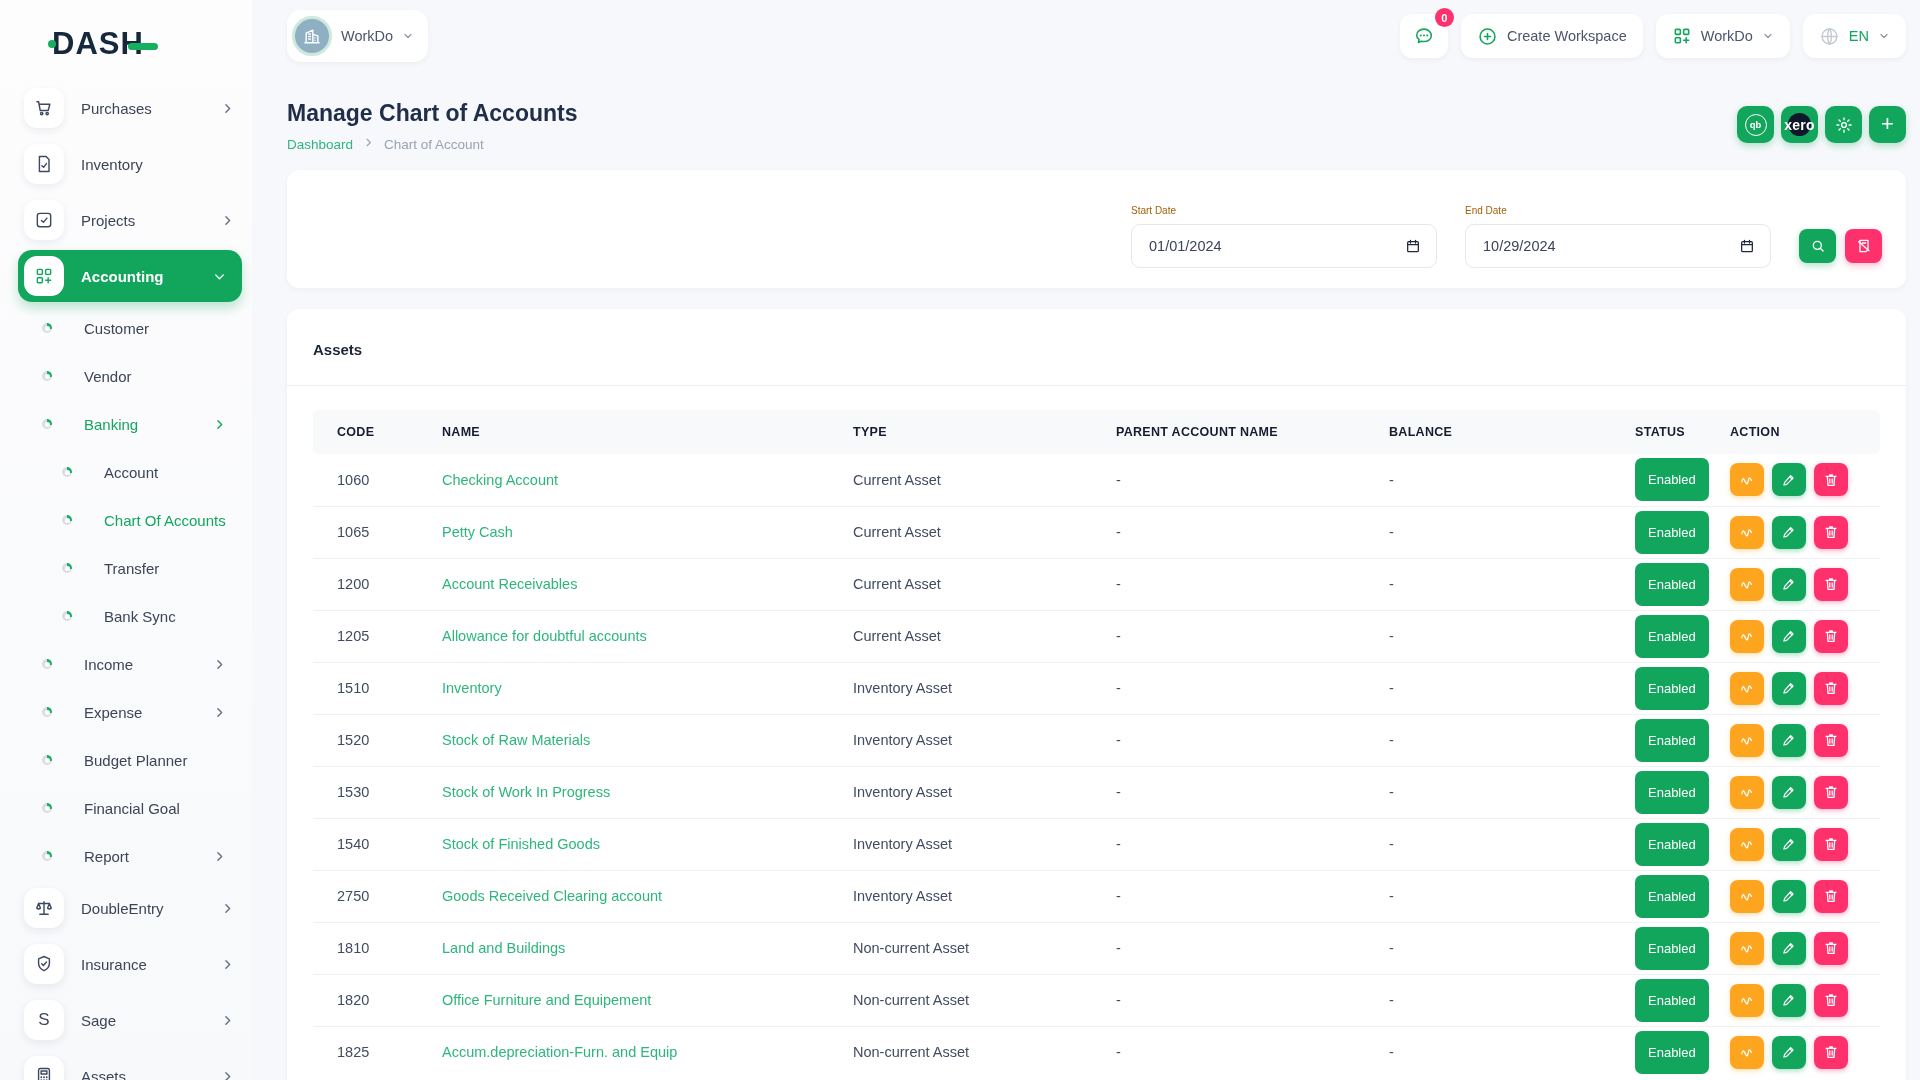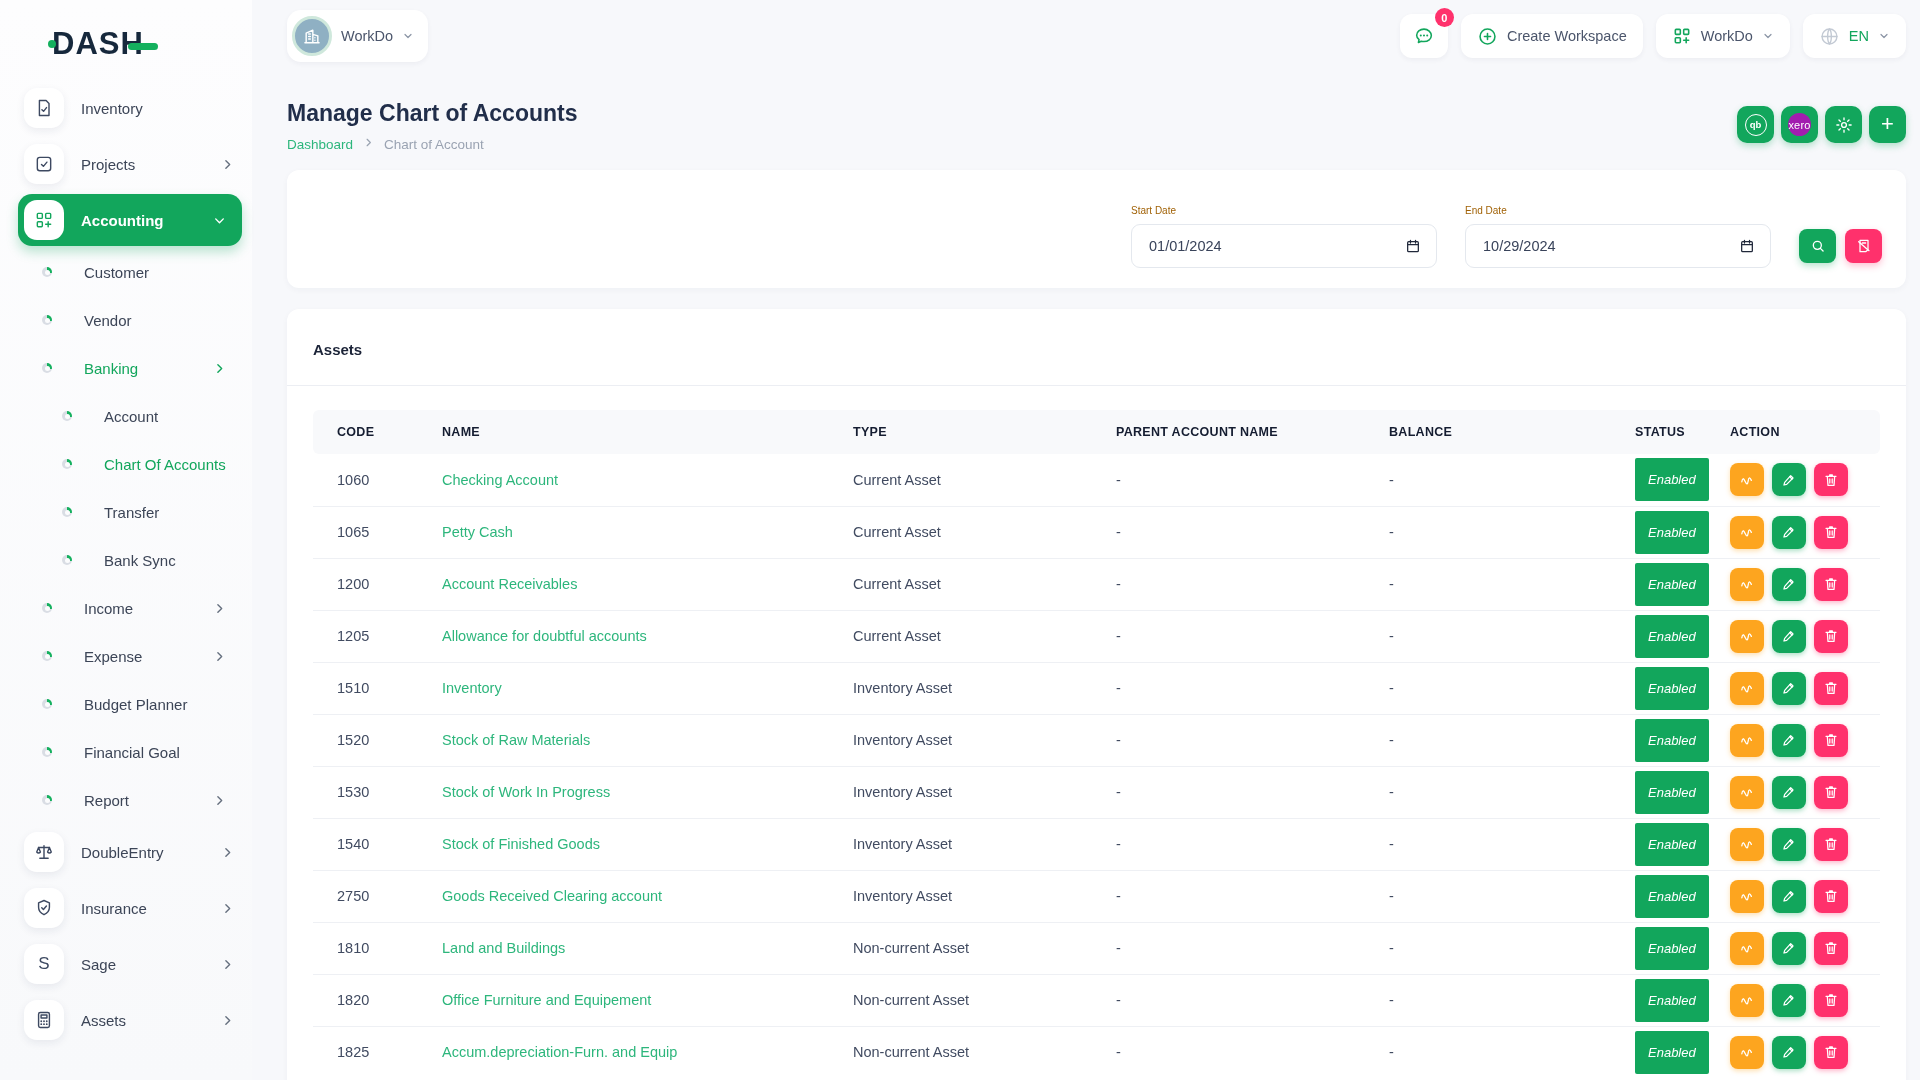--- a/index.html
+++ b/index.html
@@ -67,22 +67,22 @@
   .breadcrumb { display:flex; align-items:flex-start; gap:10px; margin-top:10px; font-size:13.5px; }
   .crumb-link { color:#2db67c; cursor:pointer; }
   .crumb-sep { color:#9aa3b2; display:flex; } .crumb-sep svg { width:11px; height:11px; }
   .crumb-cur { color:#9aa3b2; }
   .quick-actions { display:flex; gap:7px; align-items:flex-start; margin-top:6px; }
   .qa-btn { width:37px; height:37px; border-radius:10px; background:#12a65c; color:#fff;
             display:flex; align-items:center; justify-content:center; box-shadow:0 3px 7px rgba(18,166,92,.3); }
   .qa-btn svg { width:18px; height:18px; }
   .qb-circle { width:22px; height:22px; border-radius:50%; border:1.6px solid #fff; display:flex; align-items:center;
                justify-content:center; font-size:9.5px; font-weight:700; color:#fff; }
-  .xero-circle { width:23px; height:23px; border-radius:50%; background:#a21caf; display:flex; align-items:center;
-                 justify-content:center; font-size:11px; font-weight:400; color:#fff; letter-spacing:.2px; }
+  .xero-circle { width:23px; height:23px; border-radius:50%; background:#0f172a; display:flex; align-items:center;
+                 justify-content:center; font-size:14px; font-weight:700; color:#fff; letter-spacing:.2px; }
   .plus-glyph { font-size:22px; font-weight:400; line-height:1; margin-top:-2px; }
 
   
   .card { background:#fff; border-radius:12px; box-shadow:0 2px 6px rgba(30,42,74,.04); }
   .filter-card { margin-top:18px; height:118px; display:flex; align-items:flex-end; justify-content:flex-end;
                  gap:28px; padding:0 24px 20px 0; }
   .field { display:flex; flex-direction:column; gap:8px; }
   .field-label { font-size:10px; color:#a16207;margin-top:44px; }
   .date-input { width:306px; height:44px; border:1px solid #e4e8ee; border-radius:9px; display:flex; align-items:center;
                 justify-content:space-between; padding:0 15px 0 17px; font-size:14.5px; color:#39435a; background:#fff; cursor:text; }
@@ -101,41 +101,56 @@
   .table-wrap { padding:24px 26px 0; }
   table { width:100%; border-collapse:collapse; }
   thead th { background:#f8f9fb; text-align:left; font-size:12.5px; font-weight:700; color:#151d31; letter-spacing:.3px;
              padding:15px 10px; white-space:nowrap; }
   thead th:first-child { padding-left:24px; border-radius:6px 0 0 6px; }
   thead th:last-child { border-radius:0 6px 6px 0; }
   tbody td { padding:0 10px; height:52px; border-bottom:1px solid #eef0f4; font-size:14.5px; color:#414b61; }
   tbody td:first-child { padding-left:24px; }
   tbody tr:last-child td { border-bottom:none; }
   .name-link { color:#2db67c; text-decoration:none; cursor:pointer; }
-  .status-badge { display:inline-block; background:#12a65c; color:#fff; font-size:13px; padding:14px 13px; border-radius:2px;font-style:italic; }
+  .status-badge { display:inline-block; background:#12a65c; color:#fff; font-size:13px; padding:14px 13px; border-radius:7px; }
   .act-group { display:flex; gap:8px; }
   .act-btn { width:34px; height:33px; border-radius:8px; display:flex; align-items:center; justify-content:center; color:#fff; }
   .act-btn svg { width:16px; height:16px; }
   .act-orange { background:#fda51f; box-shadow:0 2px 5px rgba(253,165,31,.35); }
   .act-green  { background:#12a65c; box-shadow:0 2px 5px rgba(18,166,92,.35); }
   .act-pink   { background:#ff316c; box-shadow:0 2px 5px rgba(255,49,108,.35); }
 
   
   col.c-code{width:119px} col.c-name{width:411px} col.c-type{width:263px} col.c-parent{width:273px}
   col.c-balance{width:246px} col.c-status{width:95px} col.c-action{width:auto}
 </style>
 </head>
 <body>
 
 <aside class="sidebar">
   <div class="logo">
     <span class="logo-dot"></span>
     <span class="logo-text">DASH</span><span class="logo-bar"></span>
   </div>
   <nav class="side-nav" id="side-nav">
+      <div class="side-item lvl0">
+        <span class="icon-card">
+          <svg viewBox="0 0 24 24" fill="none" stroke="currentColor" stroke-width="1.7" stroke-linecap="round" stroke-linejoin="round">
+            <path d="M3.5 4.5h2l2 10.5h9.5l2-7.5H7"></path>
+            <circle cx="9.2" cy="18.6" r="1.4"></circle>
+            <circle cx="15.8" cy="18.6" r="1.4"></circle>
+          </svg>
+        </span>
+        <span class="side-label">Purchases</span>
+        <span class="chev">
+          <svg viewBox="0 0 24 24" fill="none" stroke="currentColor" stroke-width="2.6" stroke-linecap="round" stroke-linejoin="round">
+            <path d="m9 5 7 7-7 7"></path>
+          </svg>
+        </span>
+      </div>
       <div class="side-item lvl0">
         <span class="icon-card">
           <svg viewBox="0 0 24 24" fill="none" stroke="currentColor" stroke-width="1.7" stroke-linecap="round" stroke-linejoin="round">
             <path d="M6.5 3h8l3.5 3.5V21h-11.5z"></path>
             <path d="m9.5 14 2 2 3.5-4.5"></path>
           </svg>
         </span>
         <span class="side-label">Inventory</span>
       </div>
       <div class="side-item lvl0">

